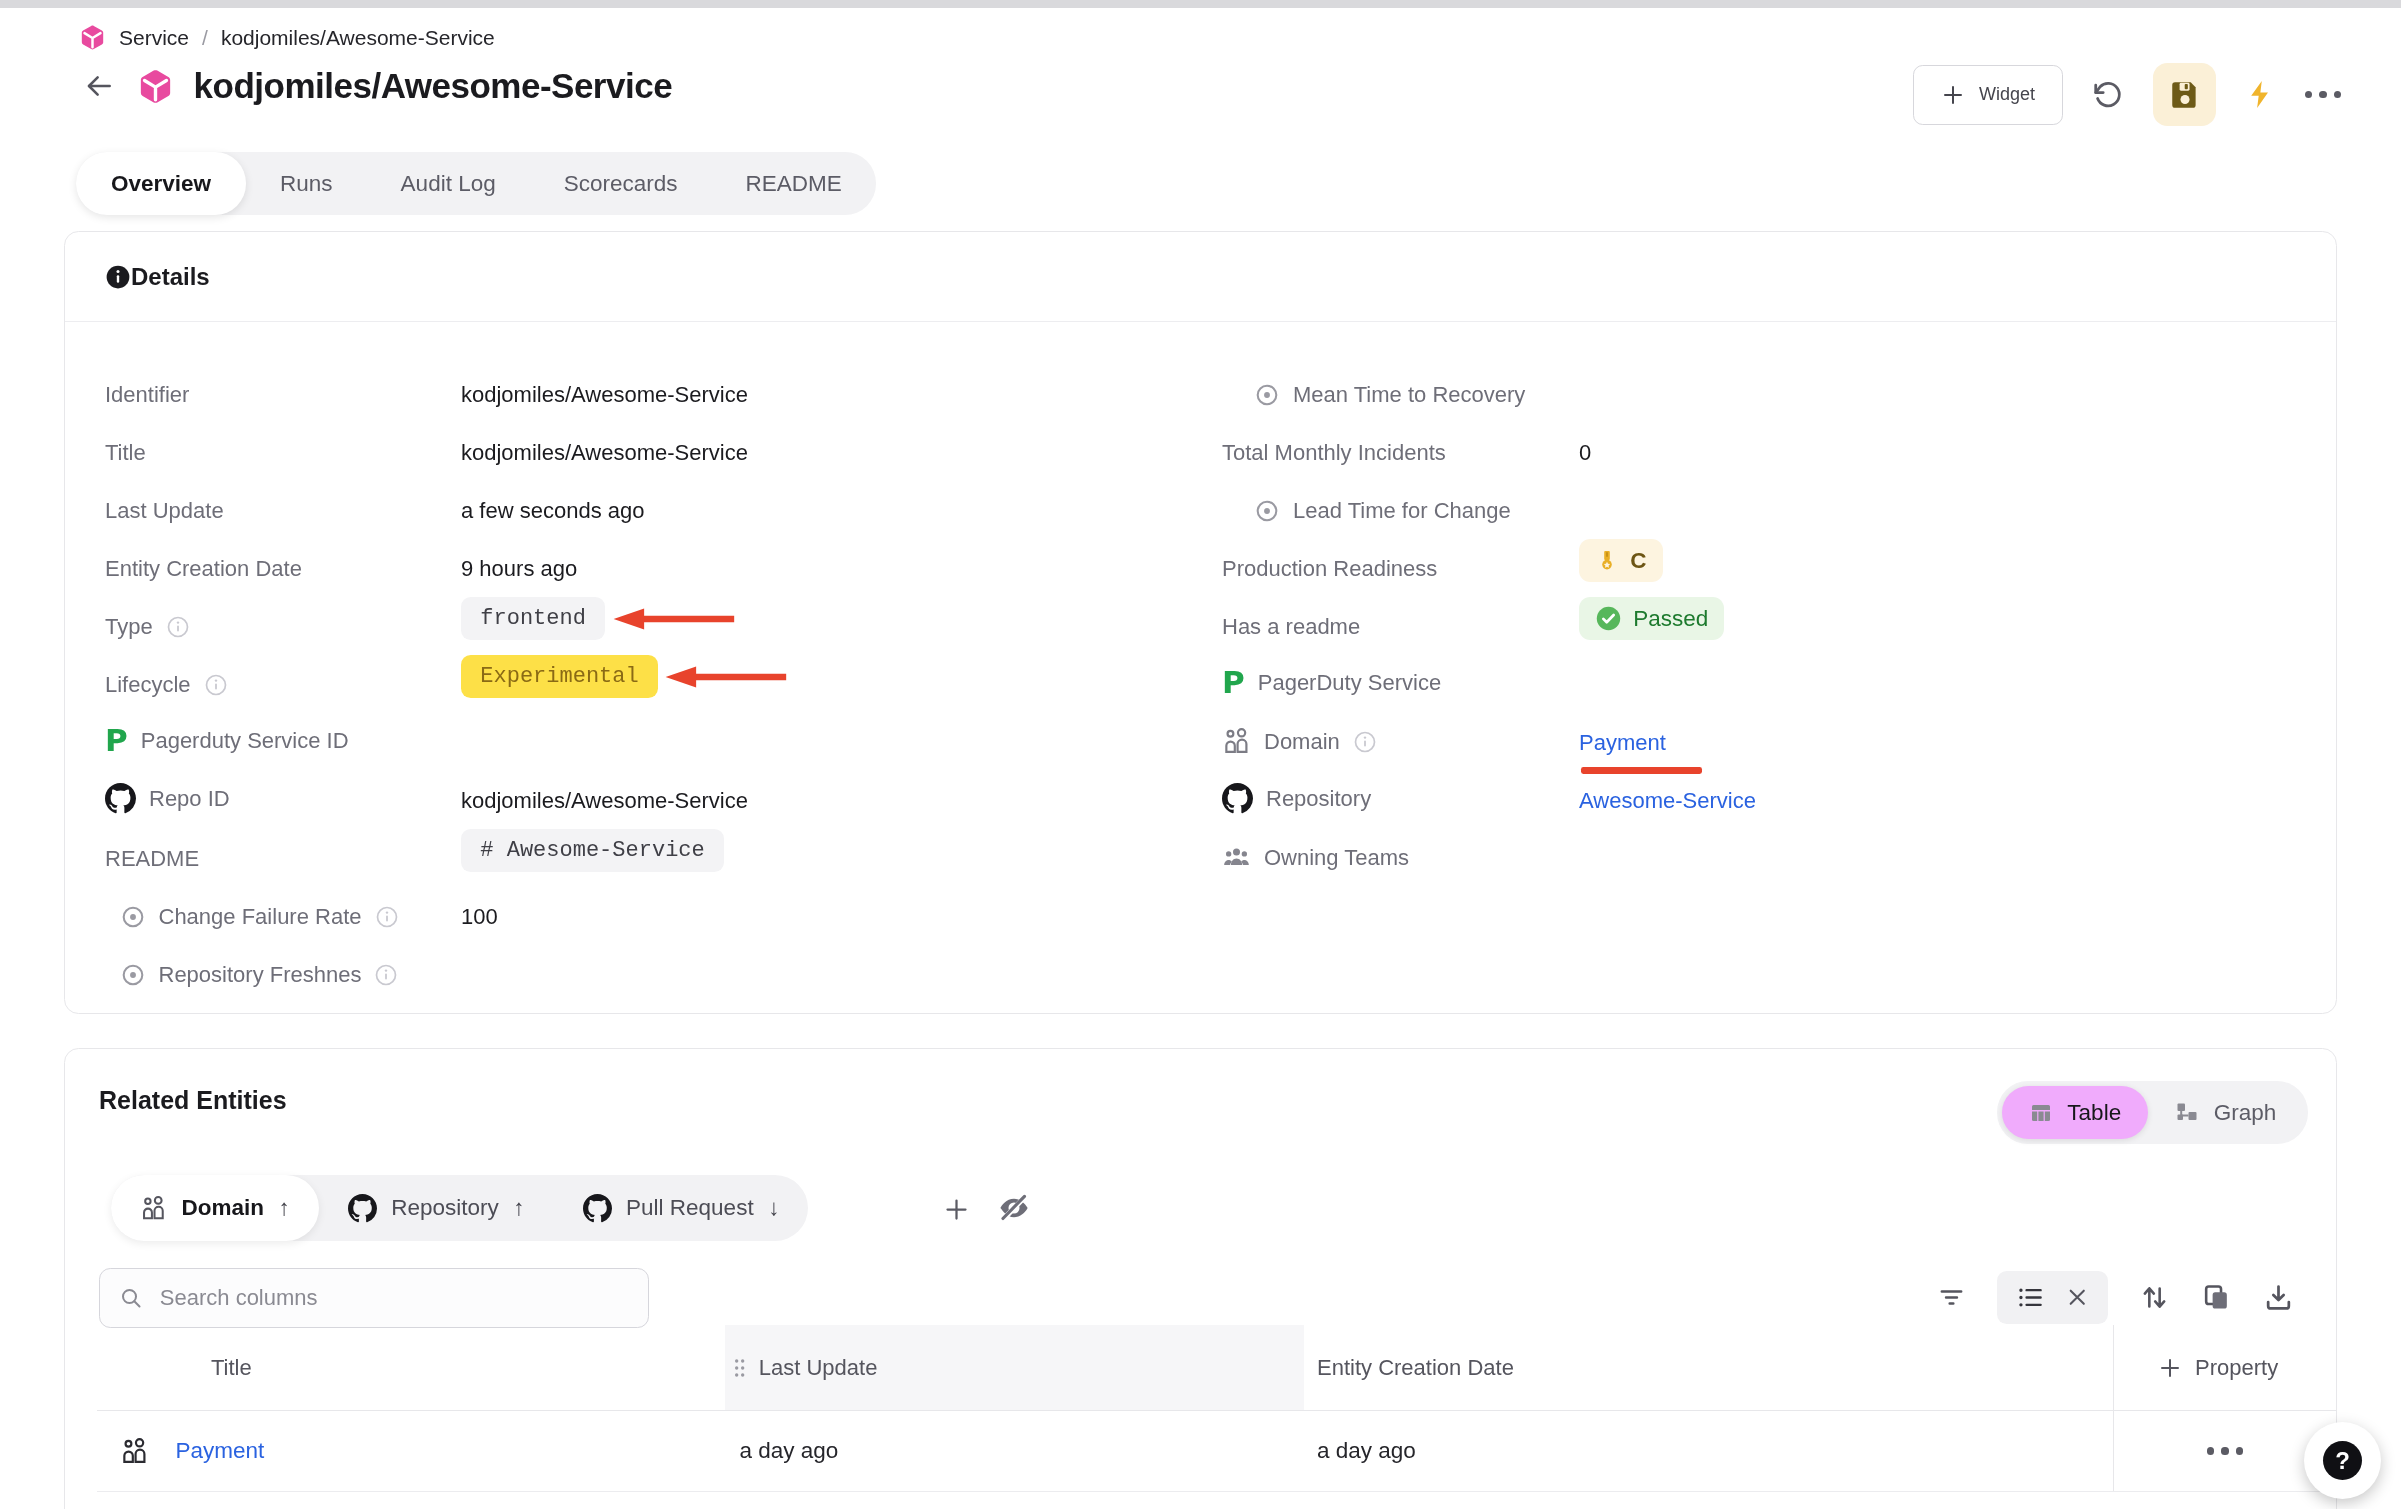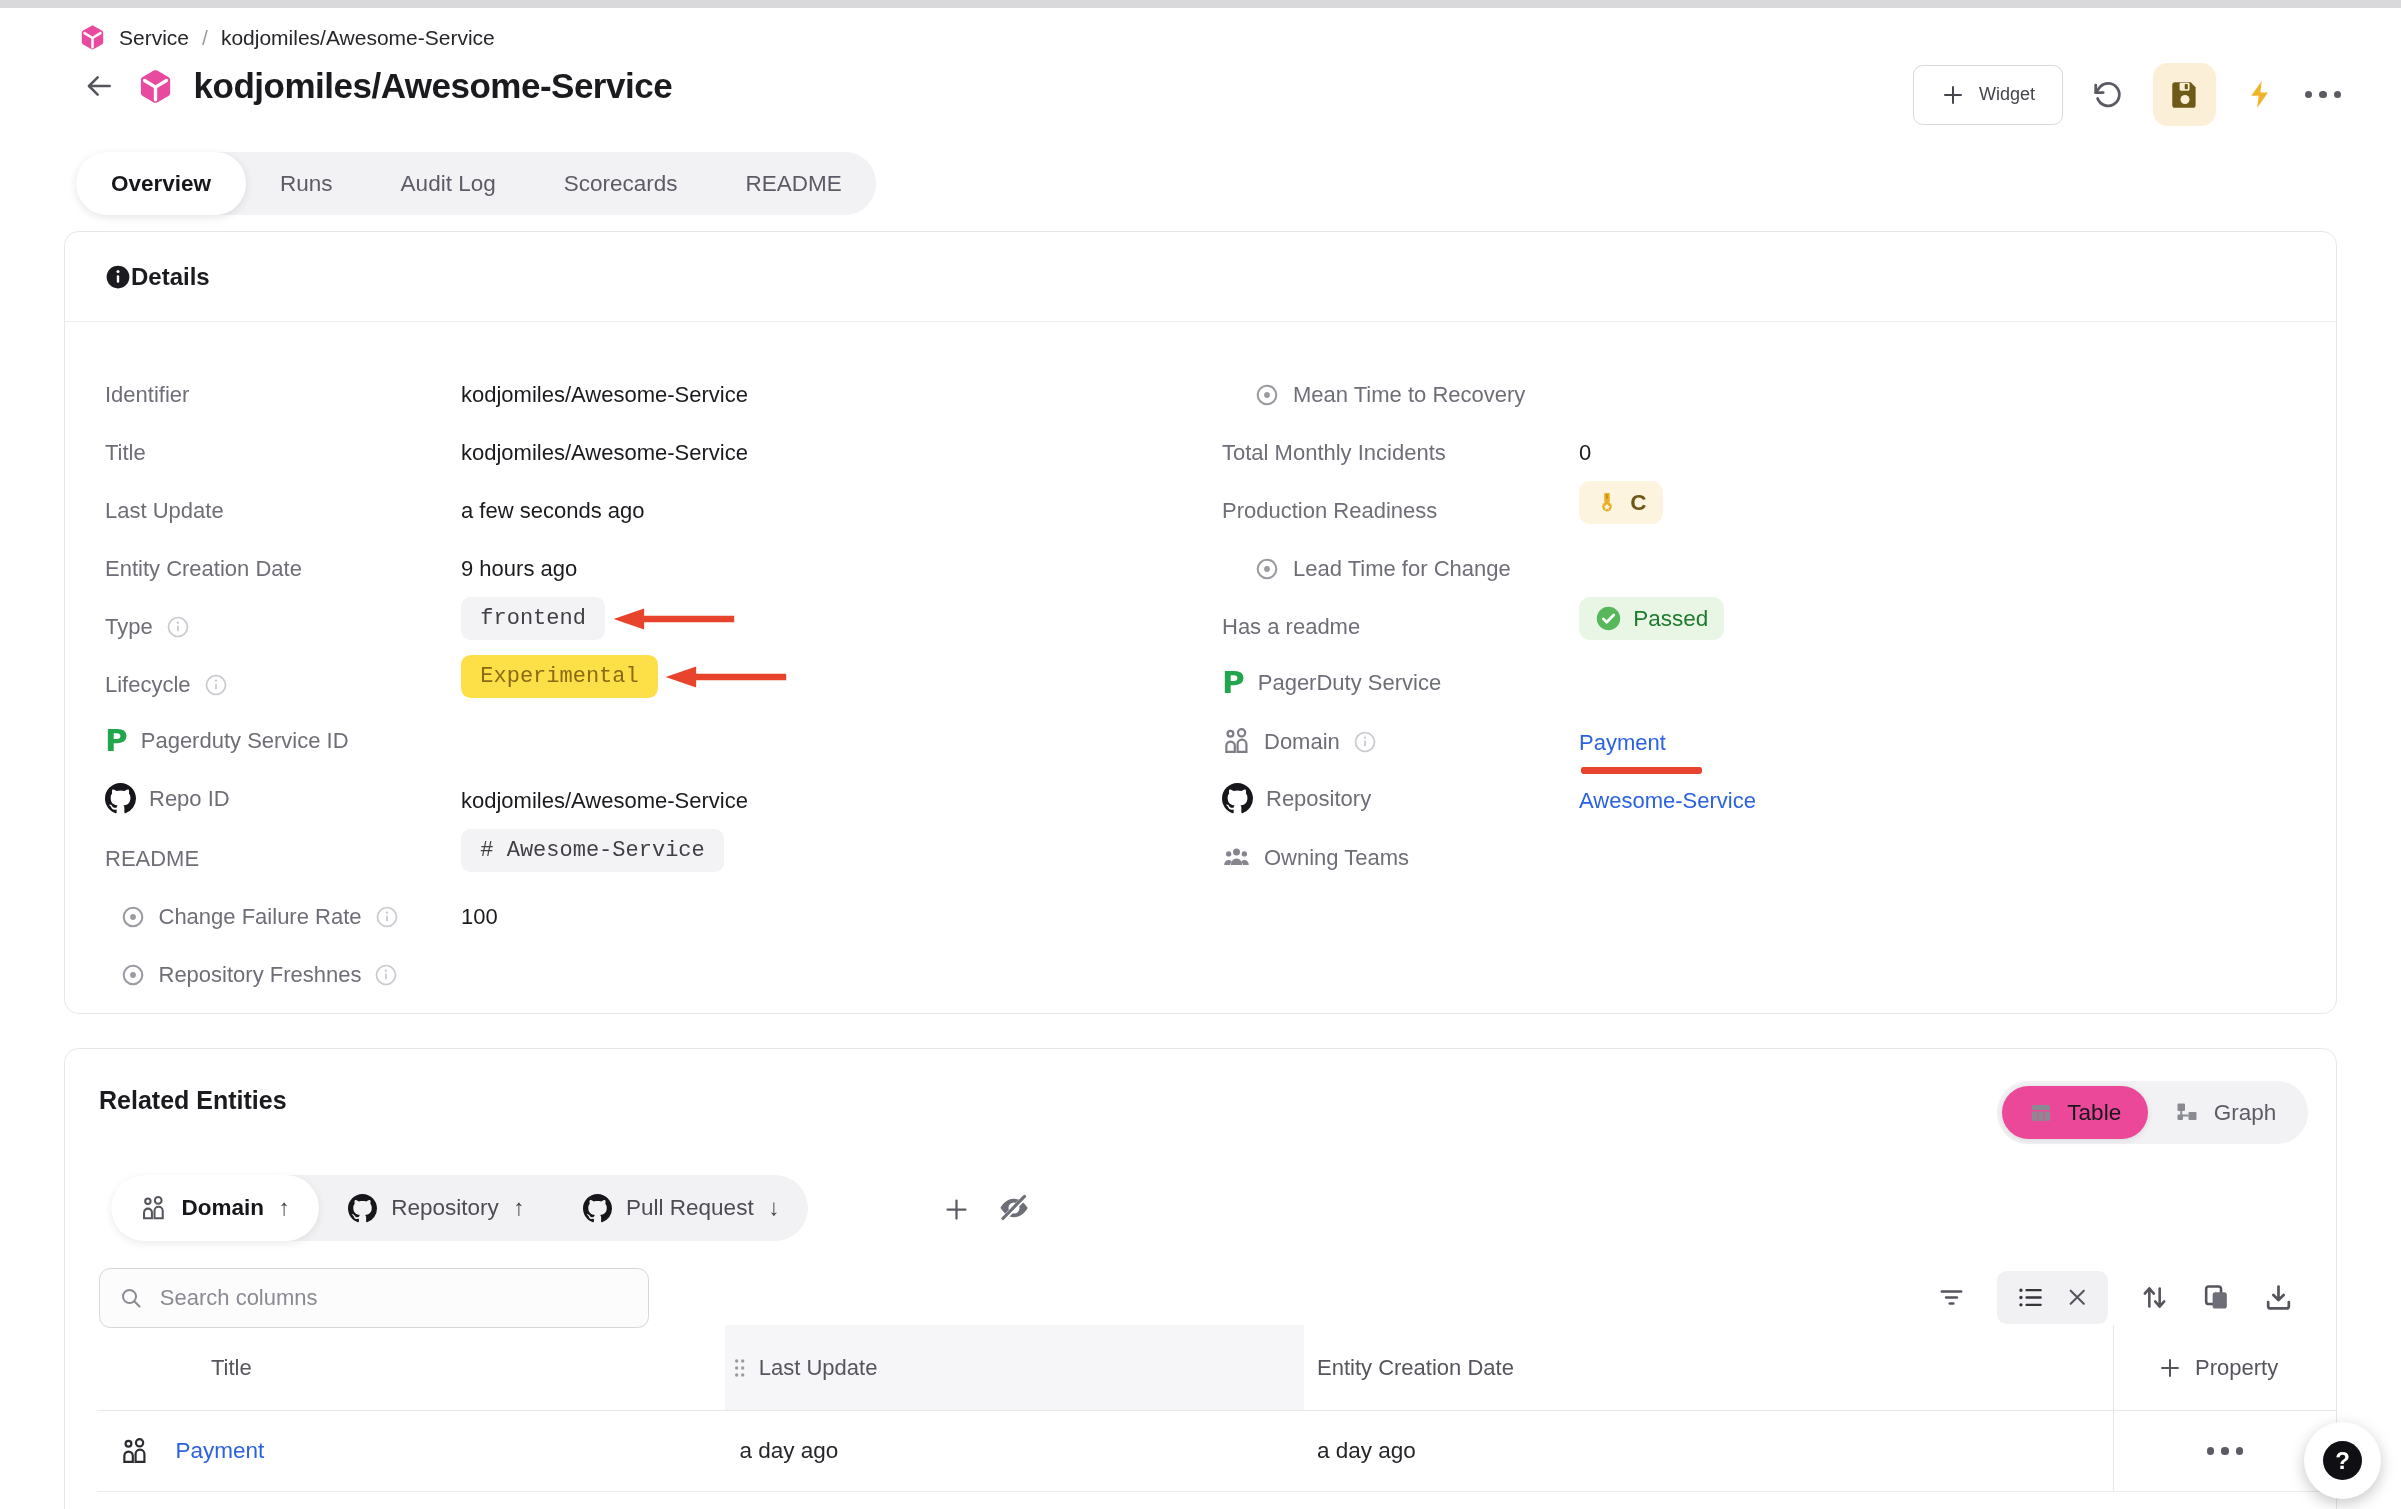--- a/index.html
+++ b/index.html
@@ -66,21 +66,21 @@
   .pd-letter { font-weight:800; color:#21a64d; font-size:31px; line-height:1; font-family:"DejaVu Sans", sans-serif; }
 
   
   .related-card { position:absolute; left:64px; top:1048px; width:2273px; height:499px;
     border:1.6px solid #e7e7ea; border-radius:14.5px; background:#fff; }
   .re-title { position:absolute; top:37px; left:34px; font-size:25px; font-weight:600; }
   .view-toggle { position:absolute; top:32px; right:28px; height:63px; background:#f2f2f4; border-radius:31px;
     display:flex; align-items:center; padding:0 4.8px; }
   .vt-item { display:flex; align-items:center; gap:14.5px; font-size:22.5px; color:#5c5c66; padding:0 27px;
     height:53px; cursor:pointer; }
-  .vt-item.active { background:#ec4899; border-radius:26.6px; color:#17171b; box-shadow:0 1.6px 6.4px rgba(0,0,0,.10);align-items:center; }
+  .vt-item.active { background:#f0abfc; border-radius:26.6px; color:#17171b; box-shadow:0 1.6px 6.4px rgba(0,0,0,.10);align-items:center; }
 
   .rel-tabs { position:absolute; top:126px; left:46px; height:66px; background:#f2f2f4; border-radius:33px;
     display:flex; align-items:center; }
   .rtab { display:flex; align-items:center; gap:14.5px; font-size:22.5px; color:#4c4c55; padding:0 29px; height:66px; cursor:pointer; }
   .rtab.active { background:#fff; border-radius:33px; box-shadow:0 2.4px 8px rgba(0,0,0,.08); color:#17171b; }
   .rtab .dir { font-size:22.5px; color:#45454d; }
   .plus-btn { position:absolute; top:147px; left:869px; width:45px; height:26px; display:flex; align-items:center; justify-content:center; cursor:pointer; }
   .eye-btn { position:absolute; top:142px; left:932px; cursor:pointer; }
 
   .search-box { position:absolute; top:219px; left:34px; width:550px; height:60px; border:1.6px solid #d6d6dc;
@@ -337,45 +337,45 @@
       </div>
 
       <div class="drow">
         <div class="dlabel">
             <span>Total Monthly Incidents</span>
           </div>
         <div class="dvalue">0</div>
       </div>
 
       <div class="drow">
+        <div class="dlabel ind2">
+          <svg width="26" height="26" viewBox="0 0 24 24" fill="none">
+              <circle cx="12" cy="12" r="8.6" stroke="#9a9aa2" stroke-width="1.9"></circle>
+              <circle cx="12" cy="12" r="2.7" fill="#9a9aa2"></circle>
+            </svg>
+          <span>Lead Time for Change</span>
+        </div>
+        <div class="dvalue"></div>
+      </div>
+
+      <div class="drow">
         <div class="dlabel">
             <span>Production Readiness</span>
           </div>
         <div class="dvalue">
           <span class="badge">
             <svg width="24" height="24" viewBox="0 0 24 24">
                 <rect x="9.2" y="2" width="5.6" height="9" rx="1" fill="#e9af26"></rect>
                 <rect x="11.1" y="3" width="1.8" height="5" rx="0.9" fill="#c78f14"></rect>
                 <circle cx="12" cy="15.6" r="4.8" fill="#e9af26"></circle>
                 <path d="M12 12.7l1 2 2.2.3-1.6 1.5.4 2.2-2-1.05-2 1.05.4-2.2-1.6-1.5 2.2-.3z" fill="#fdf4e0"></path>
               </svg>
             <span>C</span>
           </span>
         </div>
-      </div>
-
-      <div class="drow">
-        <div class="dlabel ind2">
-          <svg width="26" height="26" viewBox="0 0 24 24" fill="none">
-              <circle cx="12" cy="12" r="8.6" stroke="#9a9aa2" stroke-width="1.9"></circle>
-              <circle cx="12" cy="12" r="2.7" fill="#9a9aa2"></circle>
-            </svg>
-          <span>Lead Time for Change</span>
-        </div>
-        <div class="dvalue"></div>
       </div>
 
       <div class="drow">
         <div class="dlabel">
             <span>Has a readme</span>
           </div>
         <div class="dvalue">
           <span class="badge badge-green">
             <svg width="27" height="27" viewBox="0 0 24 24">
                 <circle cx="12" cy="12" r="10.4" fill="#57b75b"></circle>

